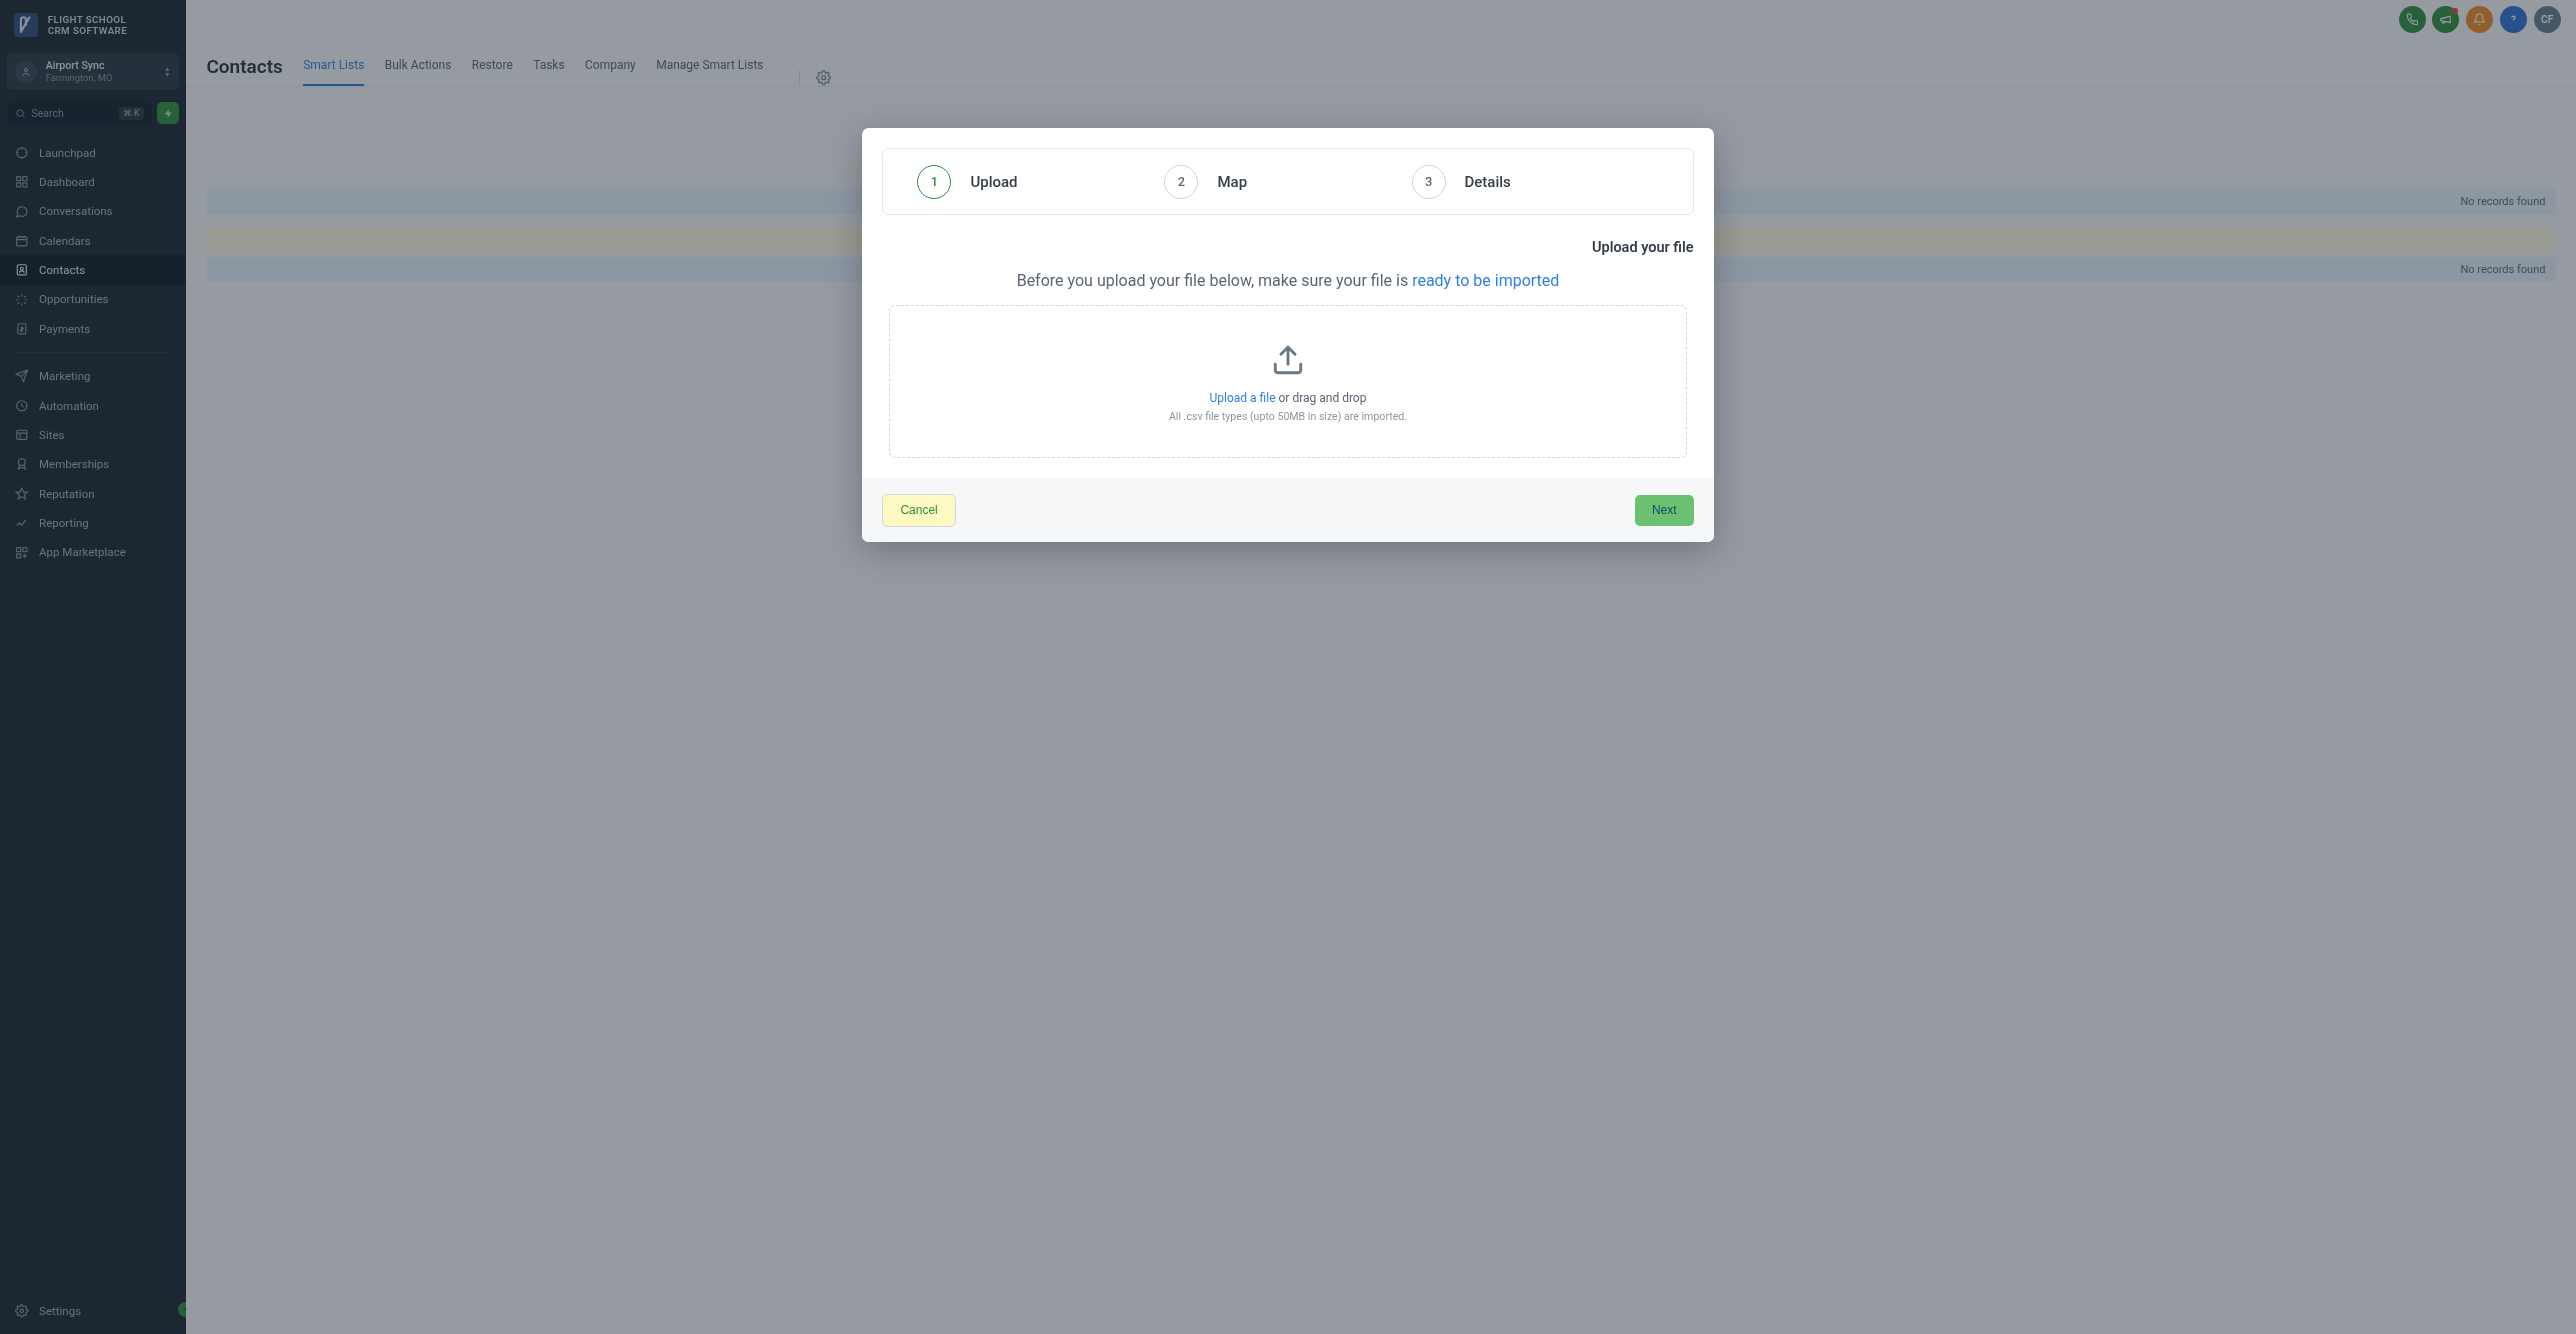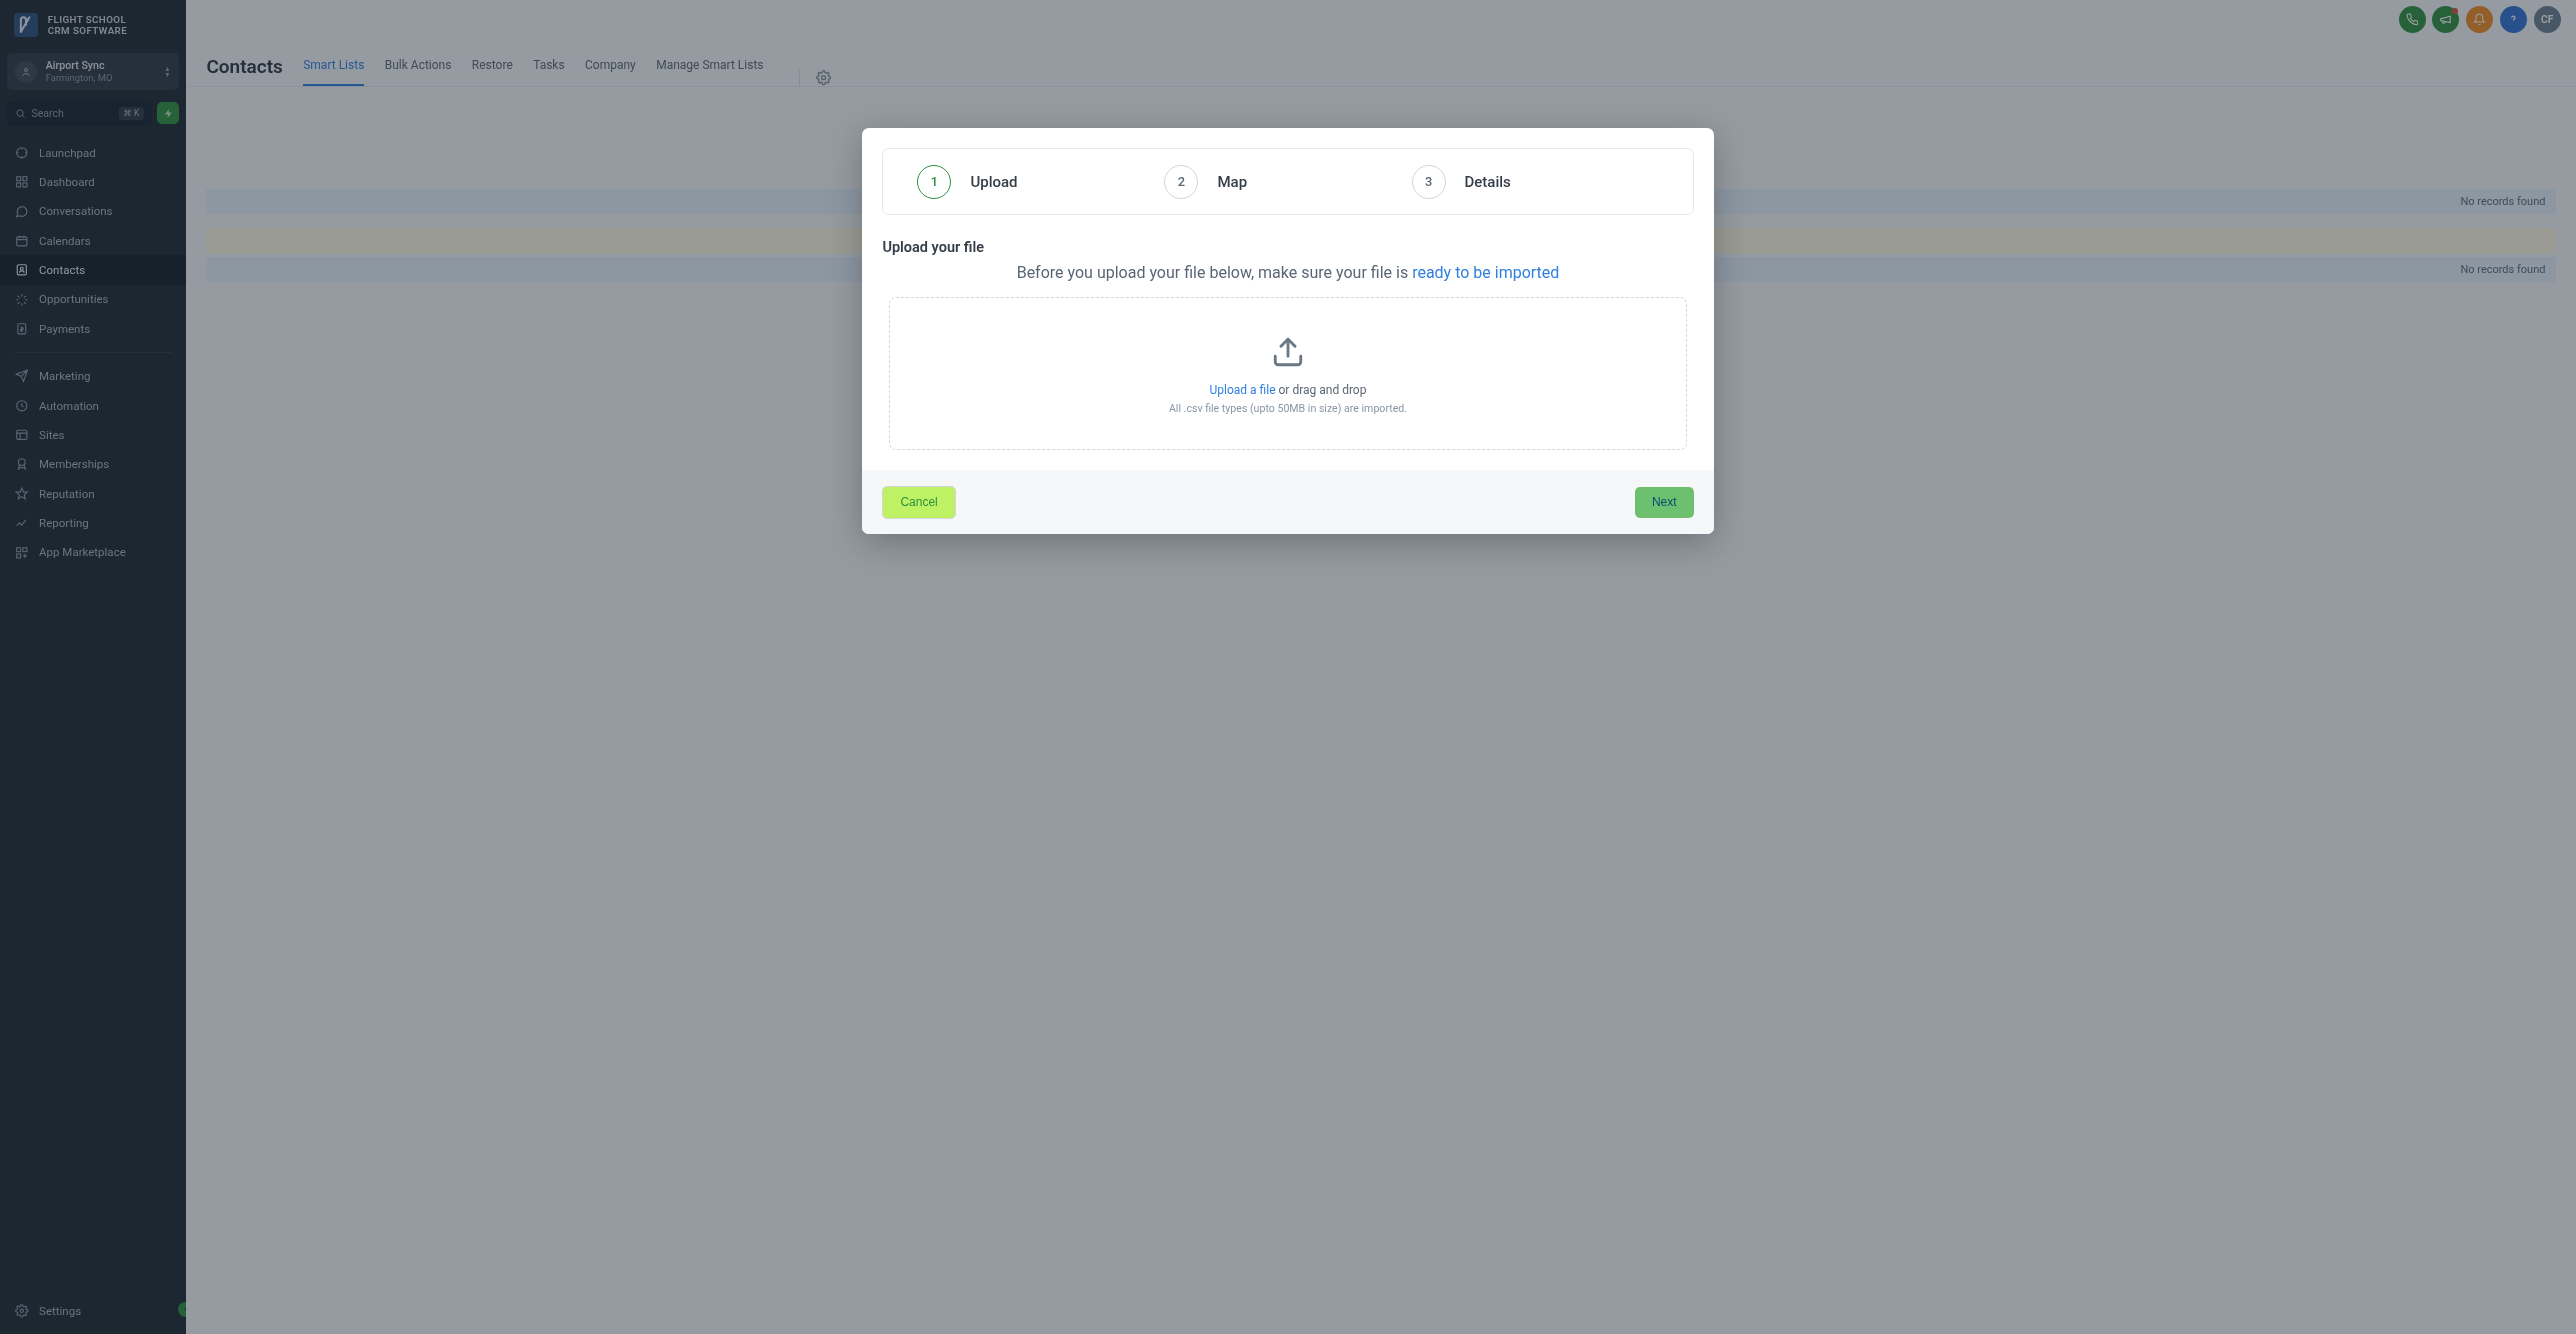--- a/index.html
+++ b/index.html
@@ -59,31 +59,31 @@
 
   
   .overlay { position: absolute; inset: 0; background: rgba(30,42,53,0.45); display: flex; align-items: flex-start; justify-content: center; padding-top: 128px; }
   .modal { width: 852px; background: #fff; border-radius: 6.8px; box-shadow: 0 8.5px 34px rgba(0,0,0,0.25); overflow: hidden; }
   .modal-body { padding: 20.4px; }
   .stepper { border: 0.9px solid #e4e7eb; border-radius: 6.8px; display: flex; padding: 15.3px 34px; margin-bottom: 24px; }
   .step { flex: 1; display: flex; align-items: center; gap: 19px; }
   .step-circle { width: 34px; height: 34px; border-radius: 50%; border: 1.7px solid #d0d6dc; display: flex; align-items: center; justify-content: center; font-size: 12.8px; color: #5a6674; font-weight: 500; }
   .step.active .step-circle { border-color: #2d8f3f; color: #2d8f3f; }
   .step-label { font-size: 15px; color: #343d48; font-weight: 500; }
-  .upload-title { text-align: left; font-size: 14.5px; font-weight: 600; color: #343d48; margin-bottom: 7px; }
+  .upload-title { text-align: right; font-size: 14.5px; font-weight: 600; color: #343d48; margin-bottom: 15px; }
   .upload-sub { text-align: center; font-size: 16px; color: #5a6674; margin-bottom: 15.3px; }
   .upload-sub a { color: #2f7fe0; text-decoration: none; }
   .dropzone { border: 1.7px dashed #d0d6dc; border-radius: 6.8px; padding: 37px 17px 34px 17px; margin: 0 6.8px; text-align: center; }
   .dz-icon { color: #6a7785; margin-bottom: 13.6px; display: flex; justify-content: center; }
   .dz-line { font-size: 12px; color: #5a6674; margin-bottom: 5.1px; }
   .dz-line a { color: #2f7fe0; text-decoration: none; }
   .dz-hint { font-size: 10.6px; color: #8a97a3; }
   .modal-footer { background: #f6f7f9; padding: 15.3px 20.4px; display: flex; justify-content: space-between; align-items: center; }
   .btn { padding: 8.5px 17px; border-radius: 5.1px; font-size: 12px; font-weight: 500; cursor: pointer; border: none; }
-  .btn-cancel { background: #bef264; border: 0.9px solid #d0d6dc; color: #2d8f3f; }
+  .btn-cancel { background: #fef9c3; border: 0.9px solid #d0d6dc; color: #2d8f3f; }
   .btn-next { background: #6cc070; color: #0c4a6e; }
 
   svg { display: block; }
 </style>
 </head>
 <body>
 
 <div class="app">
 
   <aside class="sidebar">

